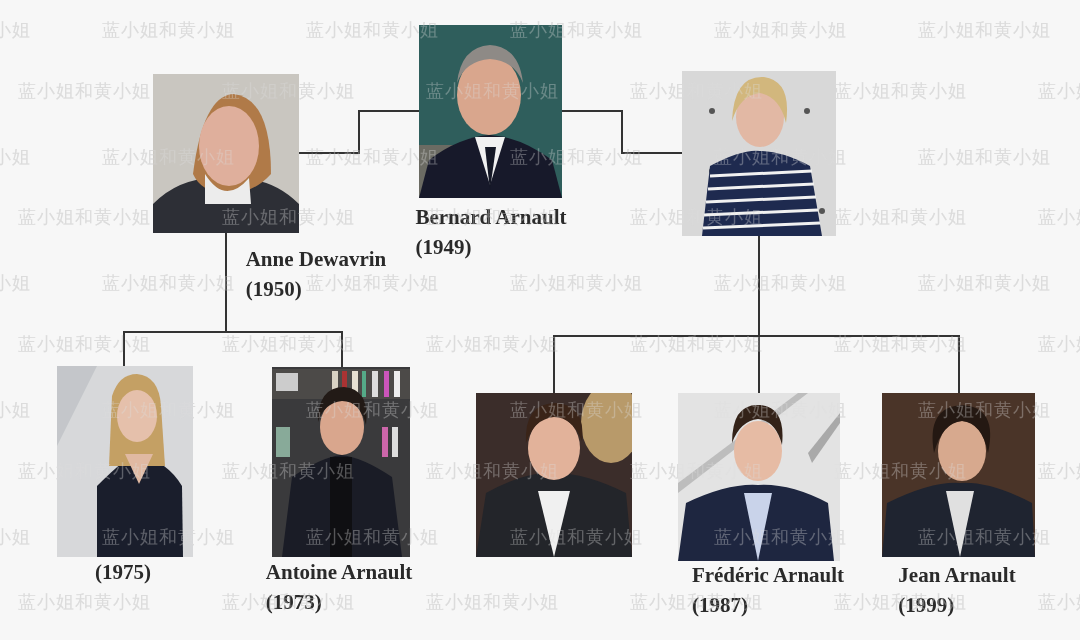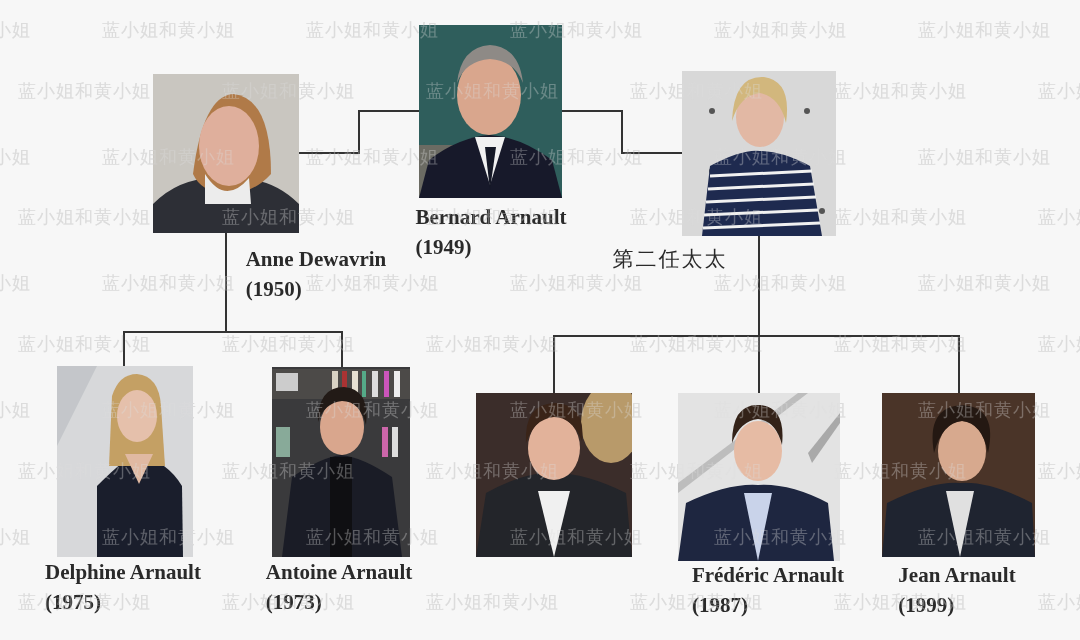--- a/index.html
+++ b/index.html
@@ -247,25 +247,23 @@
     <div>Bernard Arnault</div>
     <div>(1949)</div>
   </div>
 
   <div class="label" style="left:316px; top:244px;">
     <div>Anne Dewavrin</div>
     <div>(1950)</div>
   </div>
 
   <div class="label" style="left:670px; top:244px;">
-    <div class="cn">第二任太太</div>
   </div>
 
   <div class="label" style="left:123px; top:557px;">
-    <div>Delphine Arnault</div>
     <div>(1975)</div>
   </div>
   <div class="label" style="left:339px; top:557px;">
     <div>Antoine Arnault</div>
     <div>(1973)</div>
   </div>
   <div class="label" style="left:768px; top:560px;">
     <div>Frédéric Arnault</div>
     <div>(1987)</div>
   </div>

